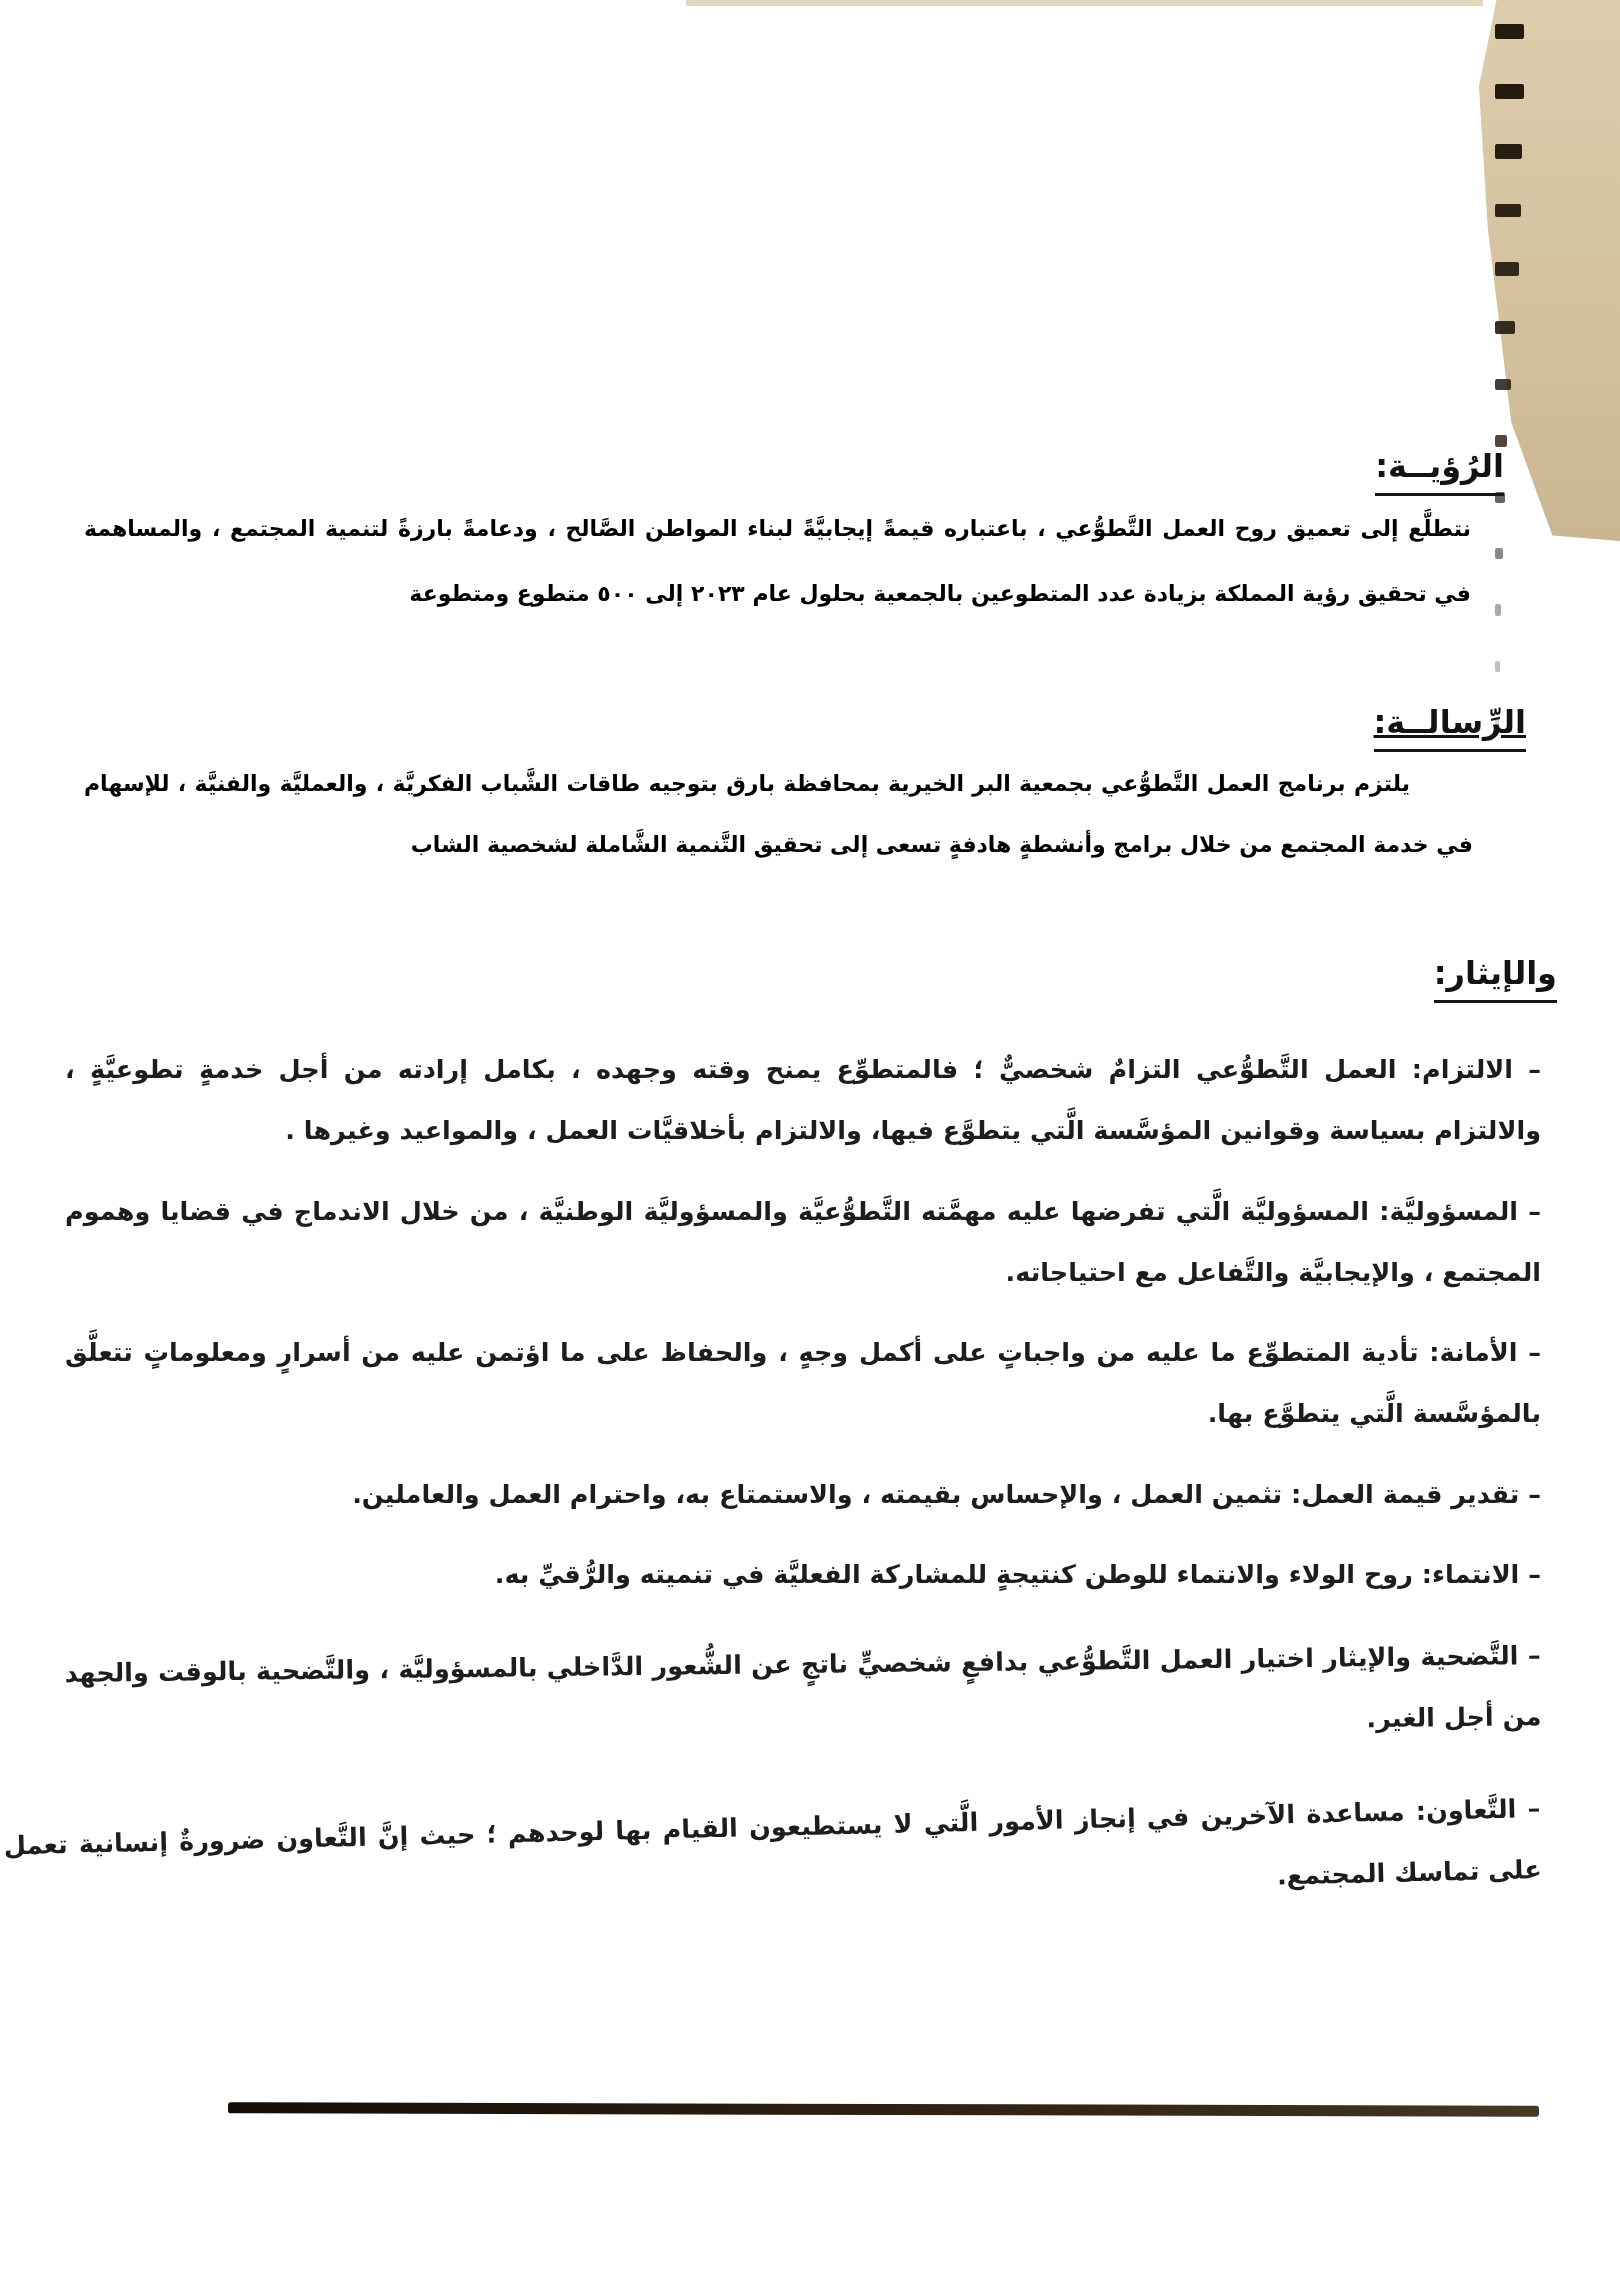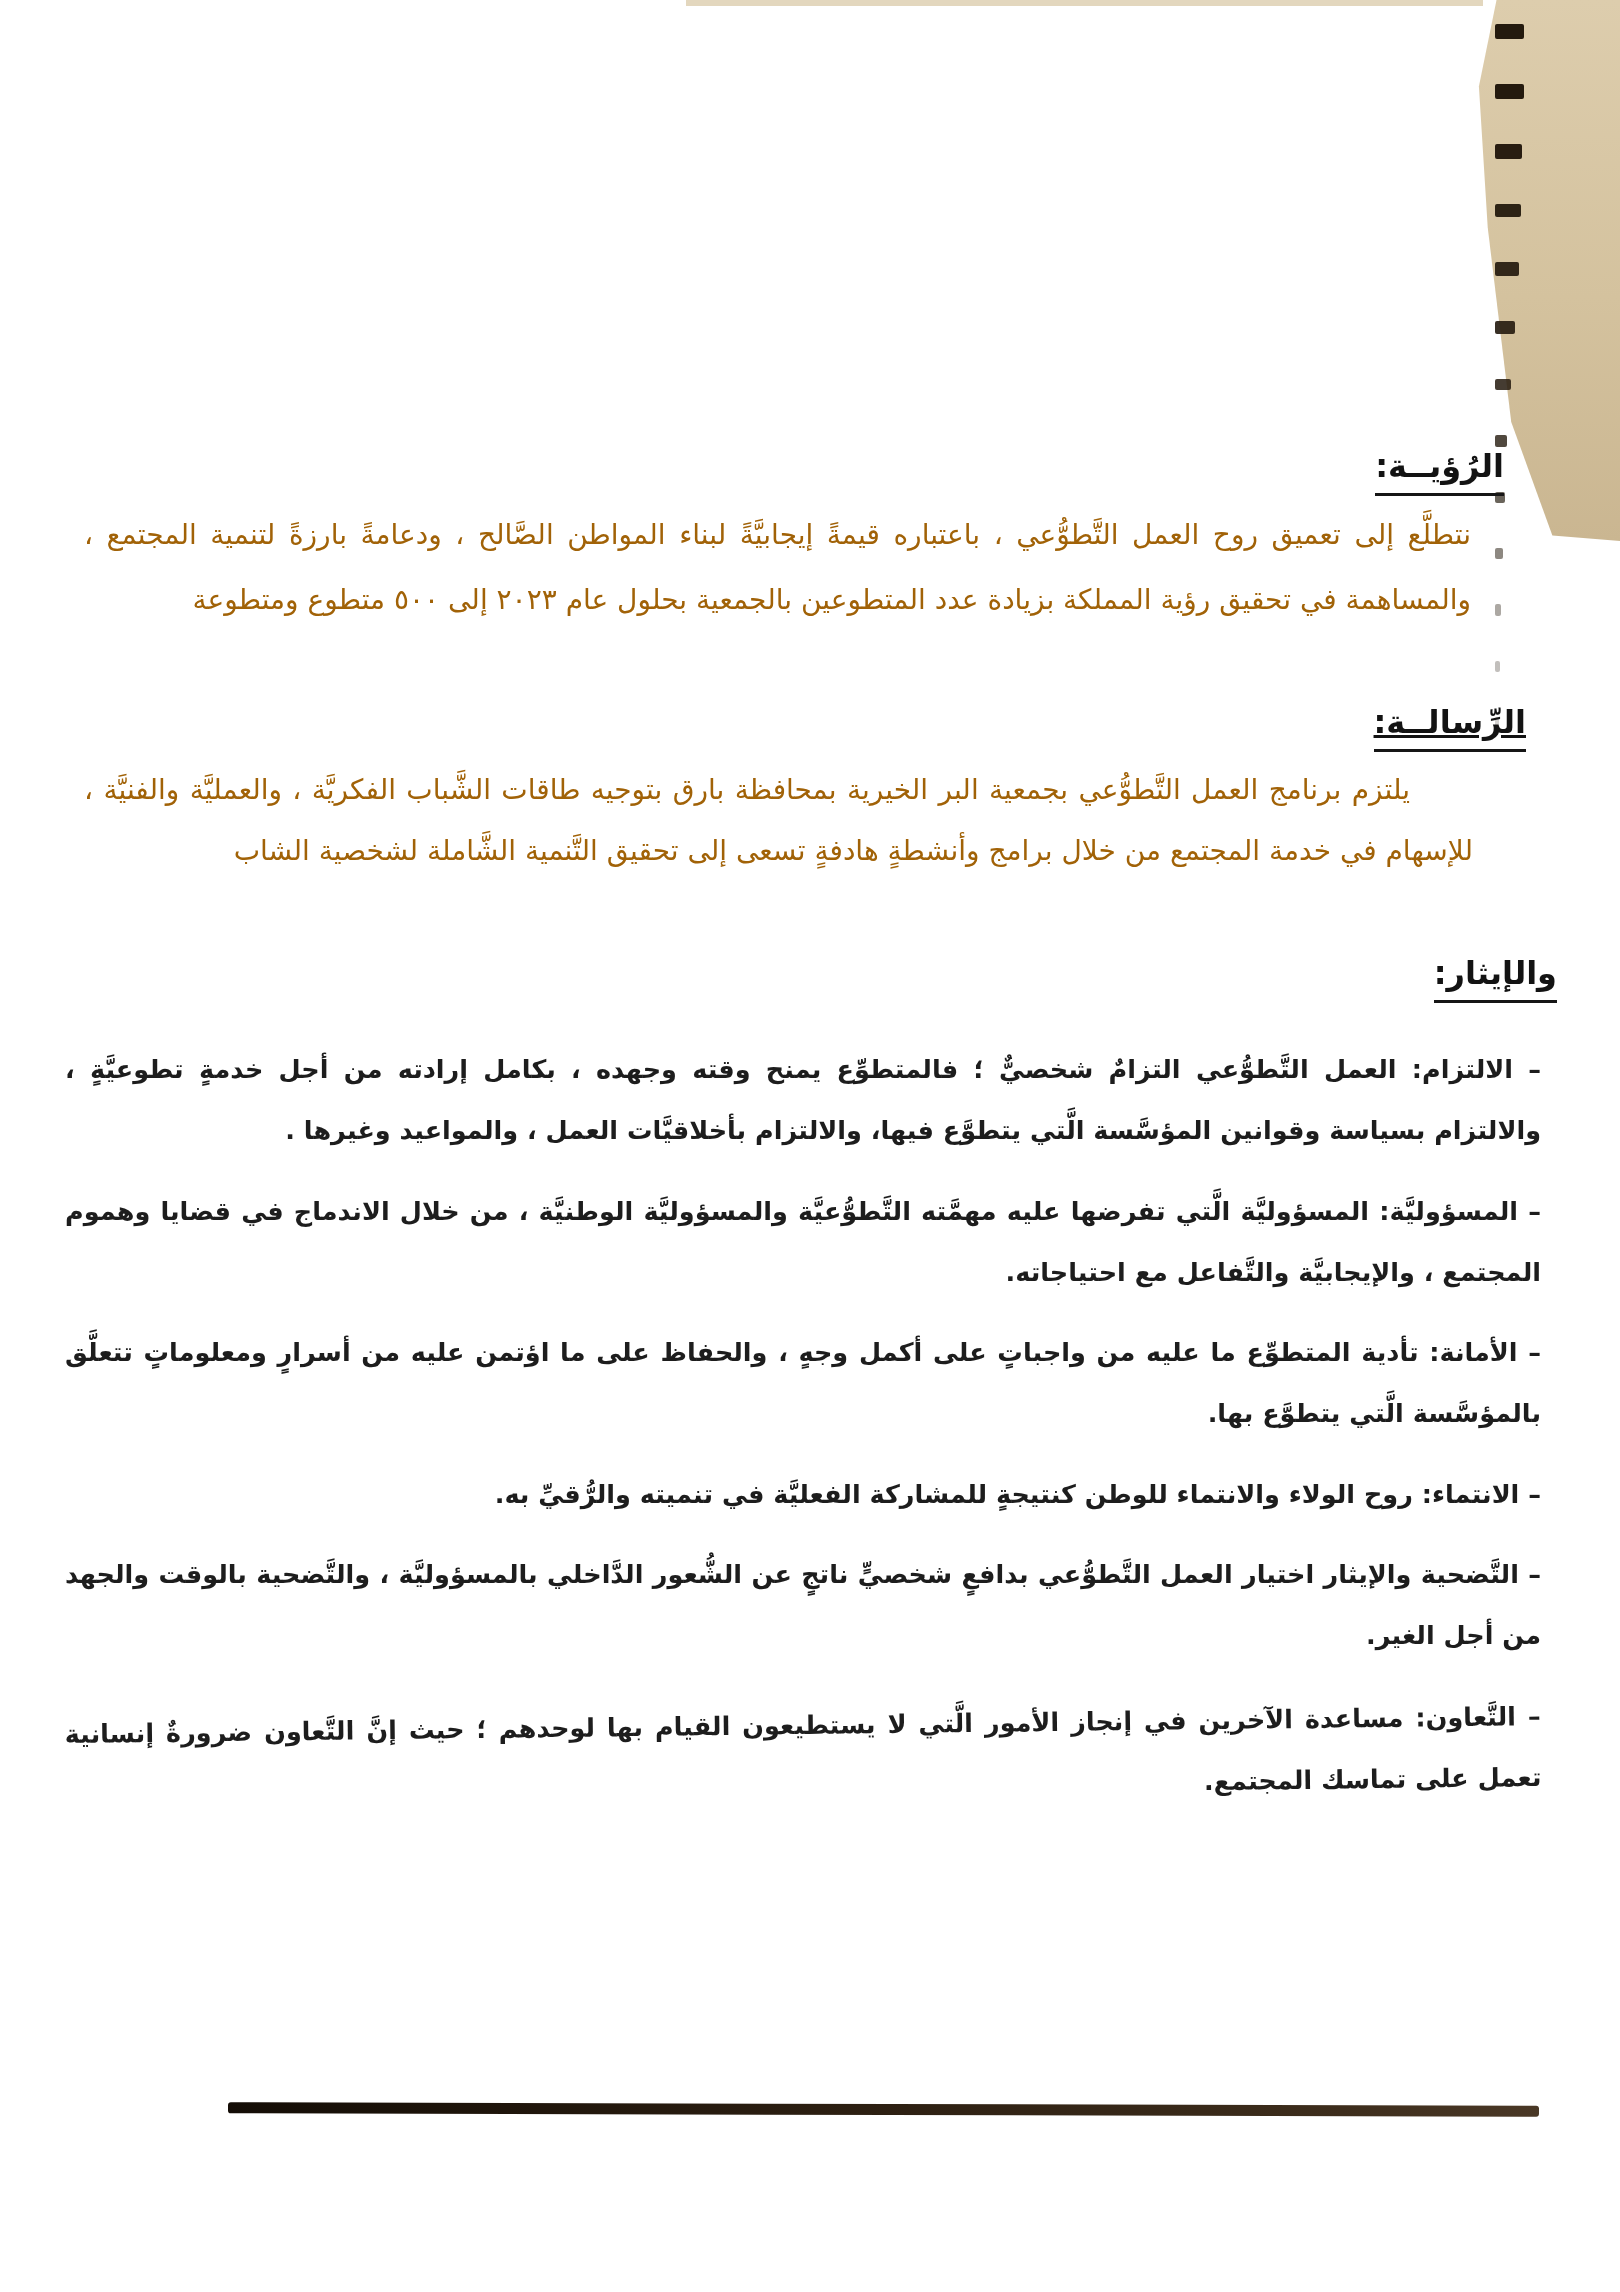--- a/index.html
+++ b/index.html
@@ -37,21 +37,21 @@
     font-size:32px;font-weight:bold;color:#131313;
     border-bottom:3.9px solid #161616;padding-bottom:8px;
     letter-spacing:0.5px;white-space:nowrap;
   }
   #vision-heading{top:420px;right:116px;}
   #mission-heading{top:676px;right:94px;text-decoration:underline;}
   #values-heading{top:927px;right:63px;}
   .para{
     position:absolute;direction:rtl;unicode-bidi:plaintext;
     text-align:justify;text-align-last:right;
-    font-size:28px;font-weight:normal;line-height:65px;color:#a16207;
+    font-size:22px;font-weight:bold;line-height:65px;color:#000000;
   }
   #vision-body{top:474px;right:149px;left:84px;}
   #mission-body{top:731px;right:147px;left:84px;line-height:61px;text-indent:63px;}
   .values-list{
     position:absolute;top:1023px;right:63px;left:49px;direction:rtl;
     margin:16px;padding:0;list-style:none;
   }
   .bullet{
     direction:rtl;text-align:justify;text-align-last:right;
     font-size:25.5px;font-weight:bold;line-height:61px;color:#1d1d1d;
@@ -92,20 +92,21 @@
   <p class="para" id="vision-body">نتطلَّع إلى تعميق روح العمل التَّطوُّعي ، باعتباره قيمةً إيجابيَّةً لبناء المواطن الصَّالح ، ودعامةً بارزةً لتنمية المجتمع ، والمساهمة في تحقيق رؤية المملكة بزيادة عدد المتطوعين بالجمعية بحلول عام ٢٠٢٣ إلى ٥٠٠ متطوع ومتطوعة</p>
 
   <h2 class="heading" id="mission-heading">الرِّسالــة:</h2>
   <p class="para" id="mission-body">يلتزم برنامج العمل التَّطوُّعي بجمعية البر الخيرية بمحافظة بارق بتوجيه طاقات الشَّباب الفكريَّة ، والعمليَّة والفنيَّة ، للإسهام في خدمة المجتمع من خلال برامج وأنشطةٍ هادفةٍ تسعى إلى تحقيق التَّنمية الشَّاملة لشخصية الشاب</p>
 
   <h2 class="heading" id="values-heading">والإيثار:</h2>
   <ul class="values-list">
     <li class="bullet">– الالتزام: العمل التَّطوُّعي التزامٌ شخصيٌّ ؛ فالمتطوِّع يمنح وقته وجهده ، بكامل إرادته من أجل خدمةٍ تطوعيَّةٍ ، والالتزام بسياسة وقوانين المؤسَّسة الَّتي يتطوَّع فيها، والالتزام بأخلاقيَّات العمل ، والمواعيد وغيرها .</li>
     <li class="bullet">– المسؤوليَّة: المسؤوليَّة الَّتي تفرضها عليه مهمَّته التَّطوُّعيَّة والمسؤوليَّة الوطنيَّة ، من خلال الاندماج في قضايا وهموم المجتمع ، والإيجابيَّة والتَّفاعل مع احتياجاته.</li>
     <li class="bullet">– الأمانة: تأدية المتطوِّع ما عليه من واجباتٍ على أكمل وجهٍ ، والحفاظ على ما اؤتمن عليه من أسرارٍ ومعلوماتٍ تتعلَّق بالمؤسَّسة الَّتي يتطوَّع بها.</li>
+    <li class="bullet">– تقدير قيمة العمل: تثمين العمل ، والإحساس بقيمته ، والاستمتاع به، واحترام العمل والعاملين.</li>
     <li class="bullet">– الانتماء: روح الولاء والانتماء للوطن كنتيجةٍ للمشاركة الفعليَّة في تنميته والرُّقيِّ به.</li>
     <li class="bullet">– التَّضحية والإيثار اختيار العمل التَّطوُّعي بدافعٍ شخصيٍّ ناتجٍ عن الشُّعور الدَّاخلي بالمسؤوليَّة ، والتَّضحية بالوقت والجهد من أجل الغير.</li>
     <li class="bullet">– التَّعاون: مساعدة الآخرين في إنجاز الأمور الَّتي لا يستطيعون القيام بها لوحدهم ؛ حيث إنَّ التَّعاون ضرورةٌ إنسانية تعمل على تماسك المجتمع.</li>
   </ul>
 
   <div class="bottom-edge"></div>
 
 
 </div>
 

